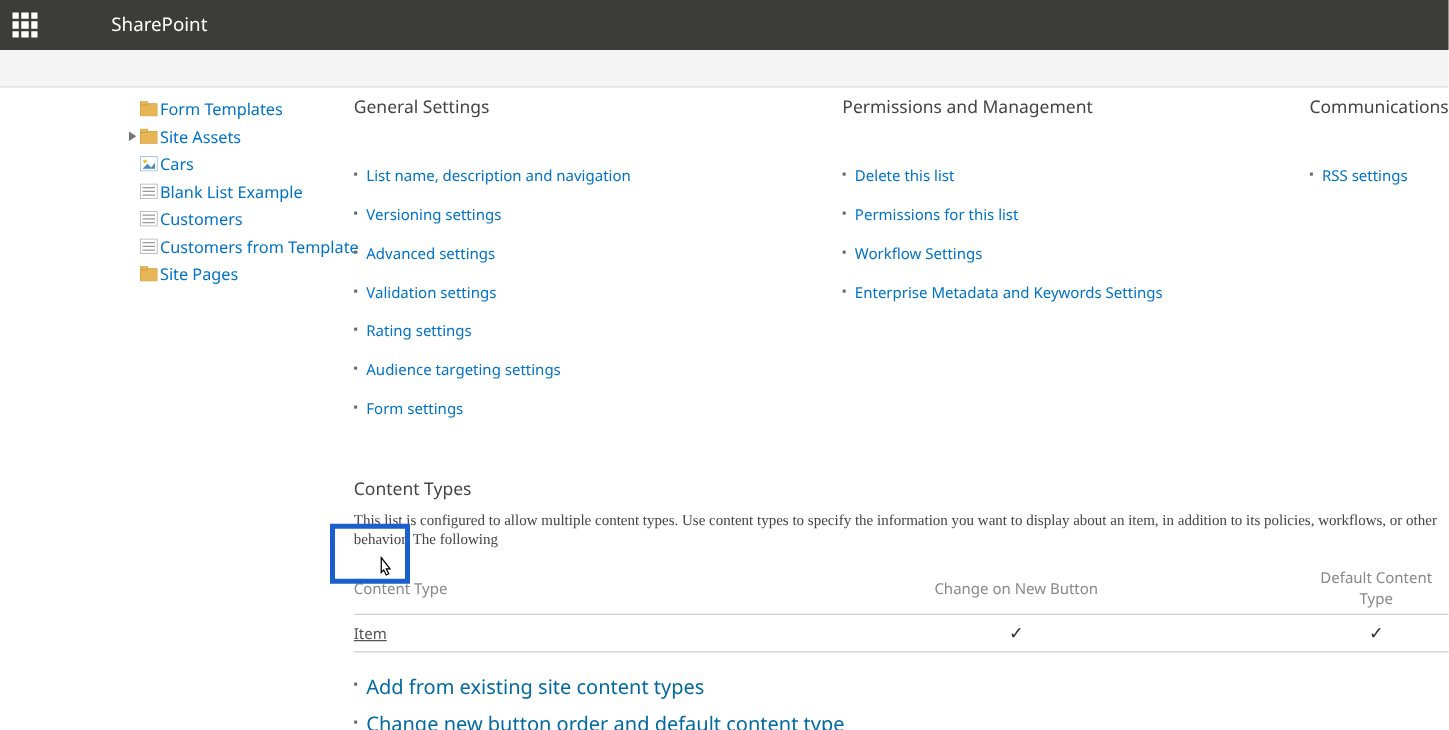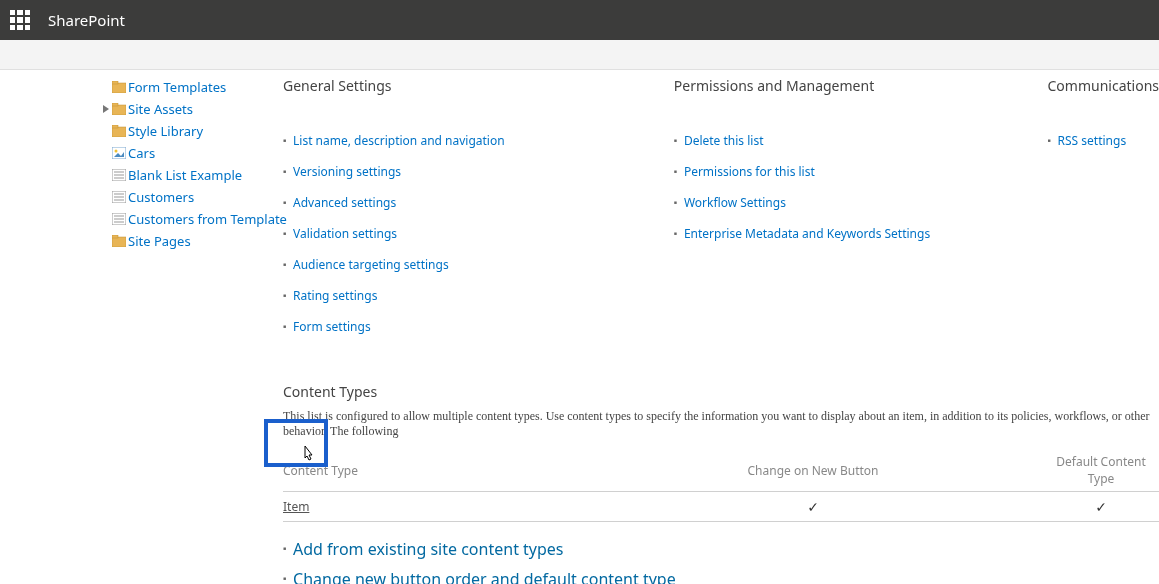--- a/index.html
+++ b/index.html
@@ -11,20 +11,21 @@
       width: 1159px;
       overflow: hidden;
     }
     .topbar {
       height: 40px;
       background: #3c3c3b;
       display: flex;
       align-items: center;
       padding: 0 10px;
       color: #fff;
+      gap: 41px;
     }
     .app-launcher {
       width: 20px;
       height: 20px;
       display: grid;
       grid-template-columns: repeat(3, 1fr);
       grid-template-rows: repeat(3, 1fr);
       gap: 2px;
       margin-right: 18px;
     }
@@ -196,29 +197,20 @@
         <svg width="14" height="12" viewBox="0 0 14 12">
             <rect x="0" y="2" width="14" height="10" fill="#e8b556" stroke="#c09030" stroke-width="0.5"></rect>
             <rect x="0" y="0" width="6" height="3" fill="#e8b556" stroke="#c09030" stroke-width="0.5"></rect>
           </svg>
       </span>
       <a href="#" class="tree-link">Site Assets</a>
     </div>
     <div class="tree-item">
       <span class="tree-icon">
         <svg width="14" height="12" viewBox="0 0 14 12">
-            <rect x="0" y="2" width="14" height="10" fill="#e8b556" stroke="#c09030" stroke-width="0.5"></rect>
-            <rect x="0" y="0" width="6" height="3" fill="#e8b556" stroke="#c09030" stroke-width="0.5"></rect>
-          </svg>
-      </span>
-      <a href="#" class="tree-link">Style Library</a>
-    </div>
-    <div class="tree-item">
-      <span class="tree-icon">
-        <svg width="14" height="12" viewBox="0 0 14 12">
             <rect x="0" y="0" width="14" height="12" fill="#fff" stroke="#7ba7d0" stroke-width="1"></rect>
             <circle cx="4" cy="4" r="1.5" fill="#f0c030"></circle>
             <polygon points="2,10 6,6 9,9 12,5 12,10" fill="#4a8ac0"></polygon>
           </svg>
       </span>
       <a href="#" class="tree-link">Cars</a>
     </div>
     <div class="tree-item">
       <span class="tree-icon">
         <svg width="14" height="12" viewBox="0 0 14 12">
@@ -274,24 +266,24 @@
           <li>
               <a href="#">Versioning settings</a>
             </li>
           <li>
               <a href="#">Advanced settings</a>
             </li>
           <li>
               <a href="#">Validation settings</a>
             </li>
           <li>
+              <a href="#">Rating settings</a>
+            </li>
+          <li>
               <a href="#">Audience targeting settings</a>
-            </li>
-          <li>
-              <a href="#">Rating settings</a>
             </li>
           <li>
               <a href="#">Form settings</a>
             </li>
         </ul>
       </div>
       <div class="col2">
         <div class="section-title">Permissions and Management</div>
         <ul class="link-list">
           <li>

